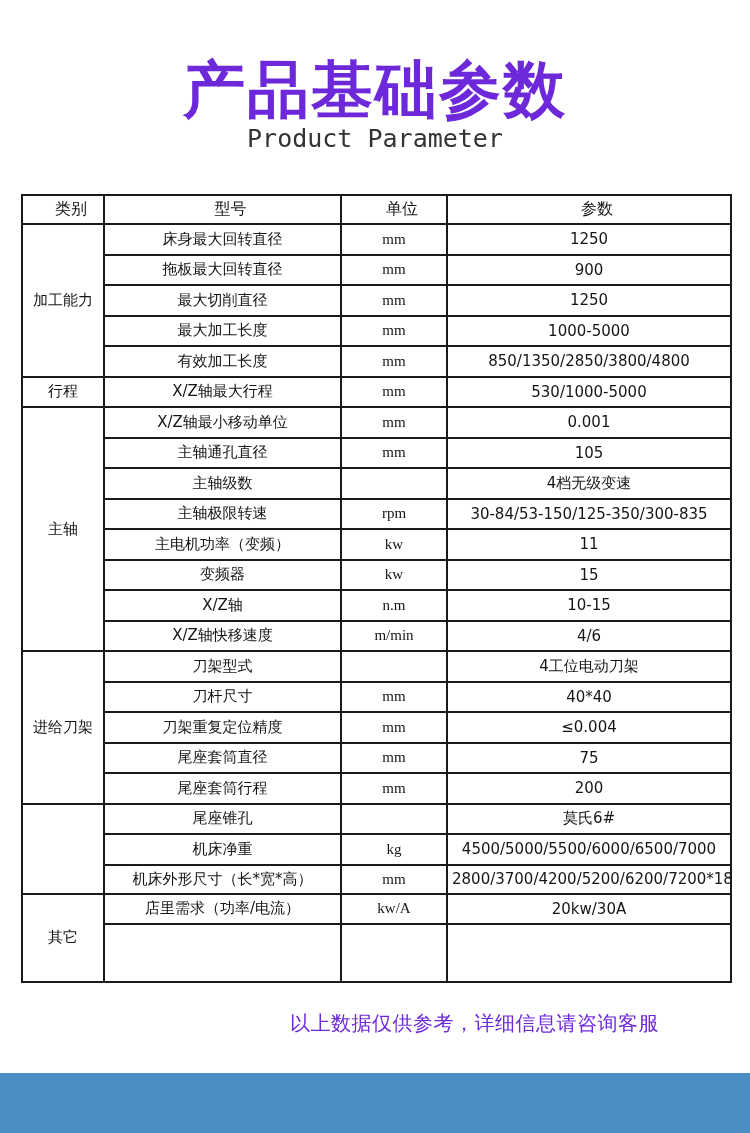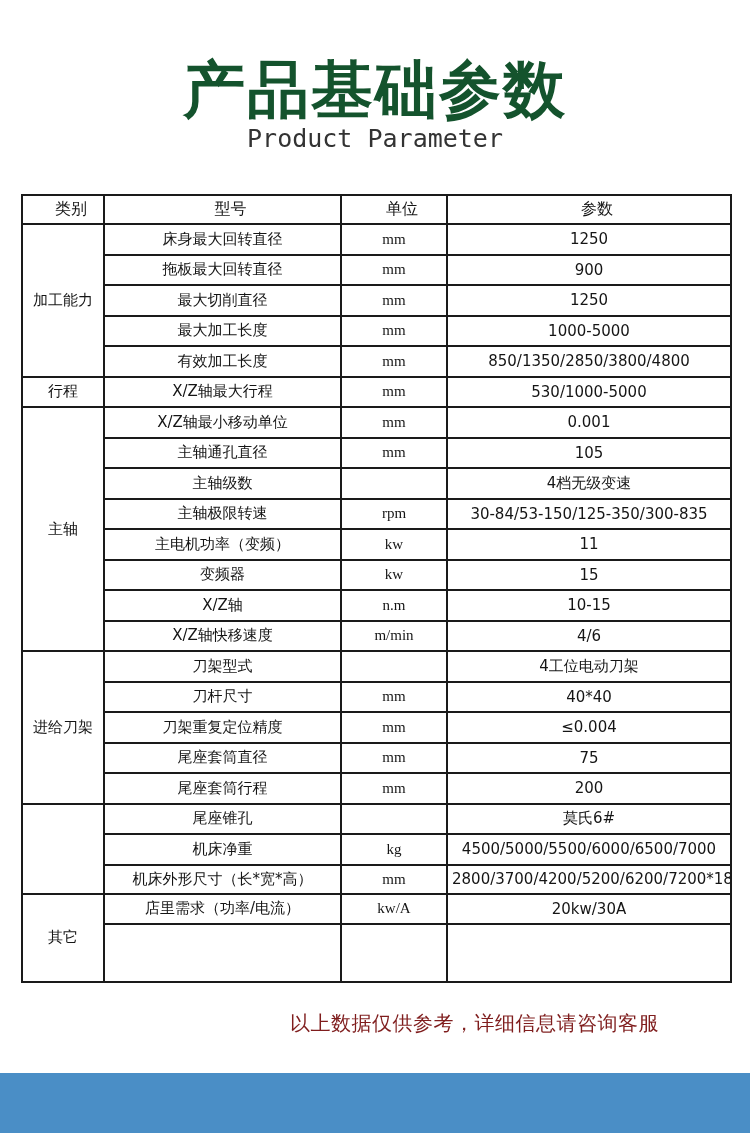--- a/index.html
+++ b/index.html
@@ -2,21 +2,21 @@
 <html><head>
 <meta charset="utf-8">
 <style>
   * { margin: 0; padding: 0; box-sizing: border-box; }
   html, body { width: 750px; height: 1133px; background: #ffffff; overflow: hidden; }
   body { position: relative; font-family: "DejaVu Sans", "Liberation Sans", sans-serif; color: #111; }
 
   .title-cn {
     position: absolute; left: 0; top: 54px; width: 750px; text-align: center;
     font-family: "DejaVu Sans", sans-serif; font-weight: bold;
-    font-size: 62px; letter-spacing: 2px; color: #14532d; line-height: 72px;
+    font-size: 62px; letter-spacing: 2px; color: #6d28d9; line-height: 72px;
   }
   .title-en {
     position: absolute; left: 0; top: 124px; width: 750px; text-align: center;
     font-family: "DejaVu Sans Mono", "Liberation Mono", monospace;
     font-size: 25px; color: #333; line-height: 30px;
   }
 
   table.spec {
     position: absolute; left: 21px; top: 194px; width: 709px;
     border-collapse: collapse; table-layout: fixed;
@@ -34,21 +34,21 @@
   col.c4 { width: 284px; }
   td.cat { font-size: 16px; margin-left: 20px; }
   td.unit { font-family: Liberation Serif, serif; font-size: 13px; }
   td.val { font-size: 15px; }
   td.wrap { white-space: normal; text-align: left; line-height: 17px; font-size: 15px; padding-left: 10px; }
   tr.tall td { height: 29px; }
   tr.blank td { height: 58px; }
 
   .note {
     position: absolute; left: 290px; top: 1010px; width: 440px;
-    font-size: 20px; color: #7f1d1d; letter-spacing: 0.5px; line-height: 26px; white-space: nowrap;
+    font-size: 20px; color: #6d28d9; letter-spacing: 0.5px; line-height: 26px; white-space: nowrap;
   }
   .footer-band {
     position: absolute; left: 0; top: 1073px; width: 750px; height: 60px; background: #4a8ec6;
   }
 </style>
 </head>
 <body>
 
 <div class="title-cn">产品基础参数</div>
 <div class="title-en">Product Parameter</div>

